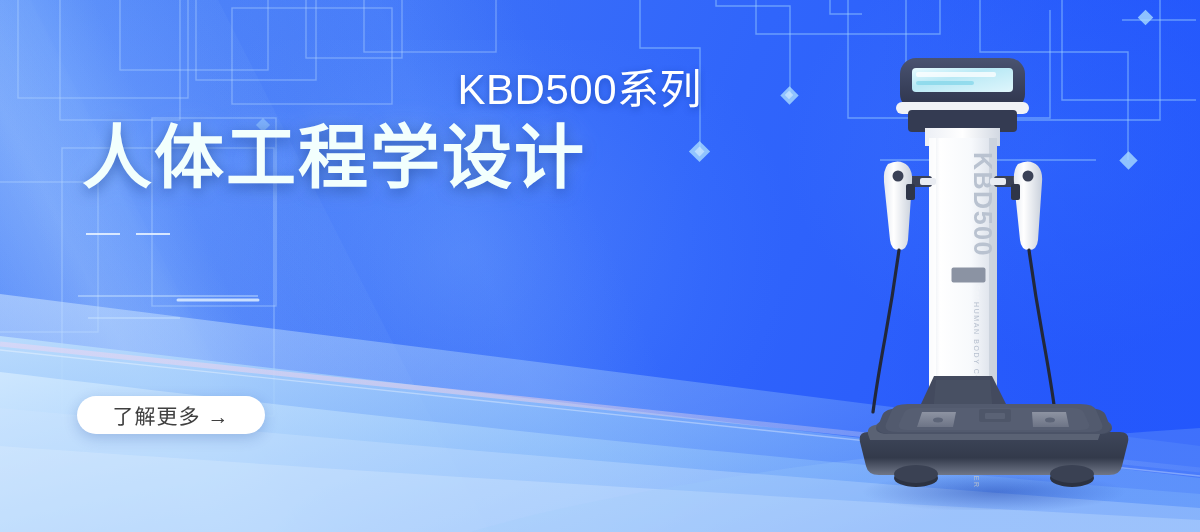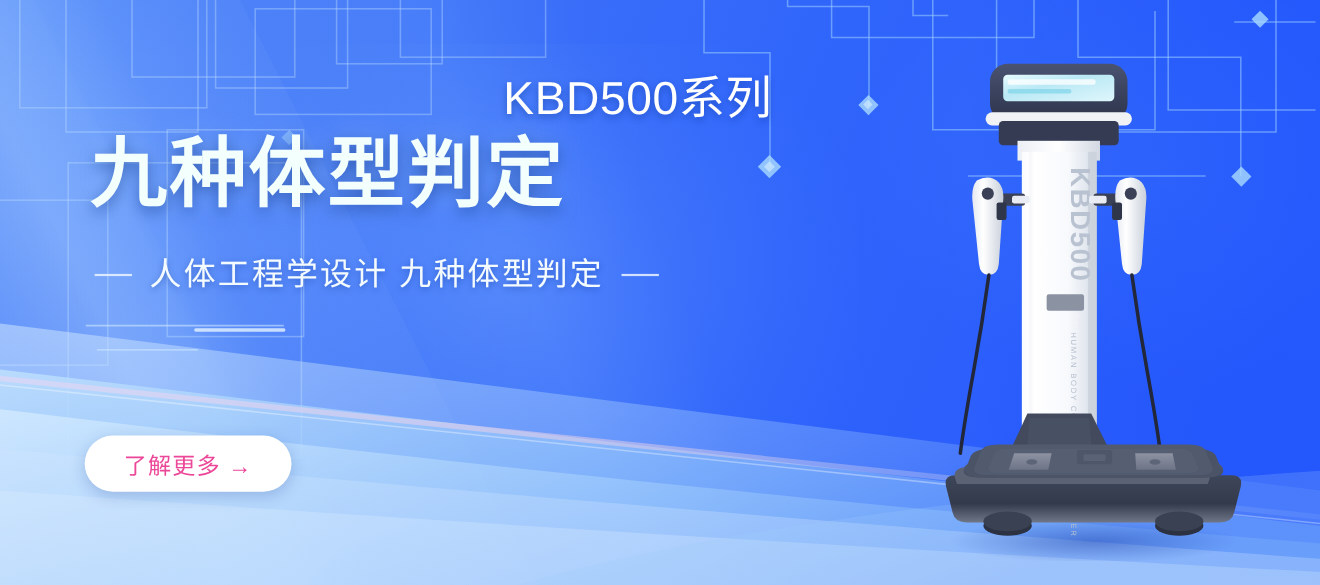--- a/index.html
+++ b/index.html
@@ -152,25 +152,25 @@
     letter-spacing: 2px;
     white-space: nowrap;
     text-shadow: 0 2px 6px rgba(12,48,140,0.40);
   }
 
   .cta {
     position: absolute;
     left: 77px;
     top: 396px;
     width: 188px;
-    height: 51px;
+    height: 38px;
     border: none;
     border-radius: 26px;
     background: #ffffff;
-    color: #ec4899;
+    color: #404040;
     font-family: "Liberation Sans", "DejaVu Sans", sans-serif;
     font-size: 21px;
     letter-spacing: 1px;
     cursor: pointer;
     z-index: 30;
     box-shadow: 0 4px 14px rgba(15,50,140,0.22);
     display: flex;
     align-items: center;
     justify-content: center;
   }
@@ -421,23 +421,22 @@
     <path d="M0 112 L1200 238" stroke="url(#w3)" stroke-width="5" fill="none" opacity="0.9"></path>
     <path d="M0 118 L1200 244" stroke="#ffffff" stroke-width="1.4" fill="none" opacity="0.35"></path>
 
     <path d="M0 176 C320 206 760 244 1200 276 L1200 300 L0 300 Z" fill="#cfe6ff" opacity="0.32"></path>
     <path d="M0 214 C340 238 780 266 1200 288 L1200 300 L0 300 Z" fill="#e3f1ff" opacity="0.28"></path>
     <path d="M470 300 C640 250 900 216 1200 196 L1200 300 Z" fill="#9fcdfb" opacity="0.22"></path>
   </svg>
 
   <div class="content">
     <div class="eyebrow">KBD500系列</div>
-    <div class="headline">九种体型判定</div>
+    <div class="headline">人体工程学设计</div>
     <div class="subline">
       <span class="rule"></span>
-      <span class="sub-text">人体工程学设计  九种体型判定</span>
       <span class="rule"></span>
     </div>
   </div>
 
   <button class="cta">了解更多 →</button>
 
 </div>
 
 </body></html>

